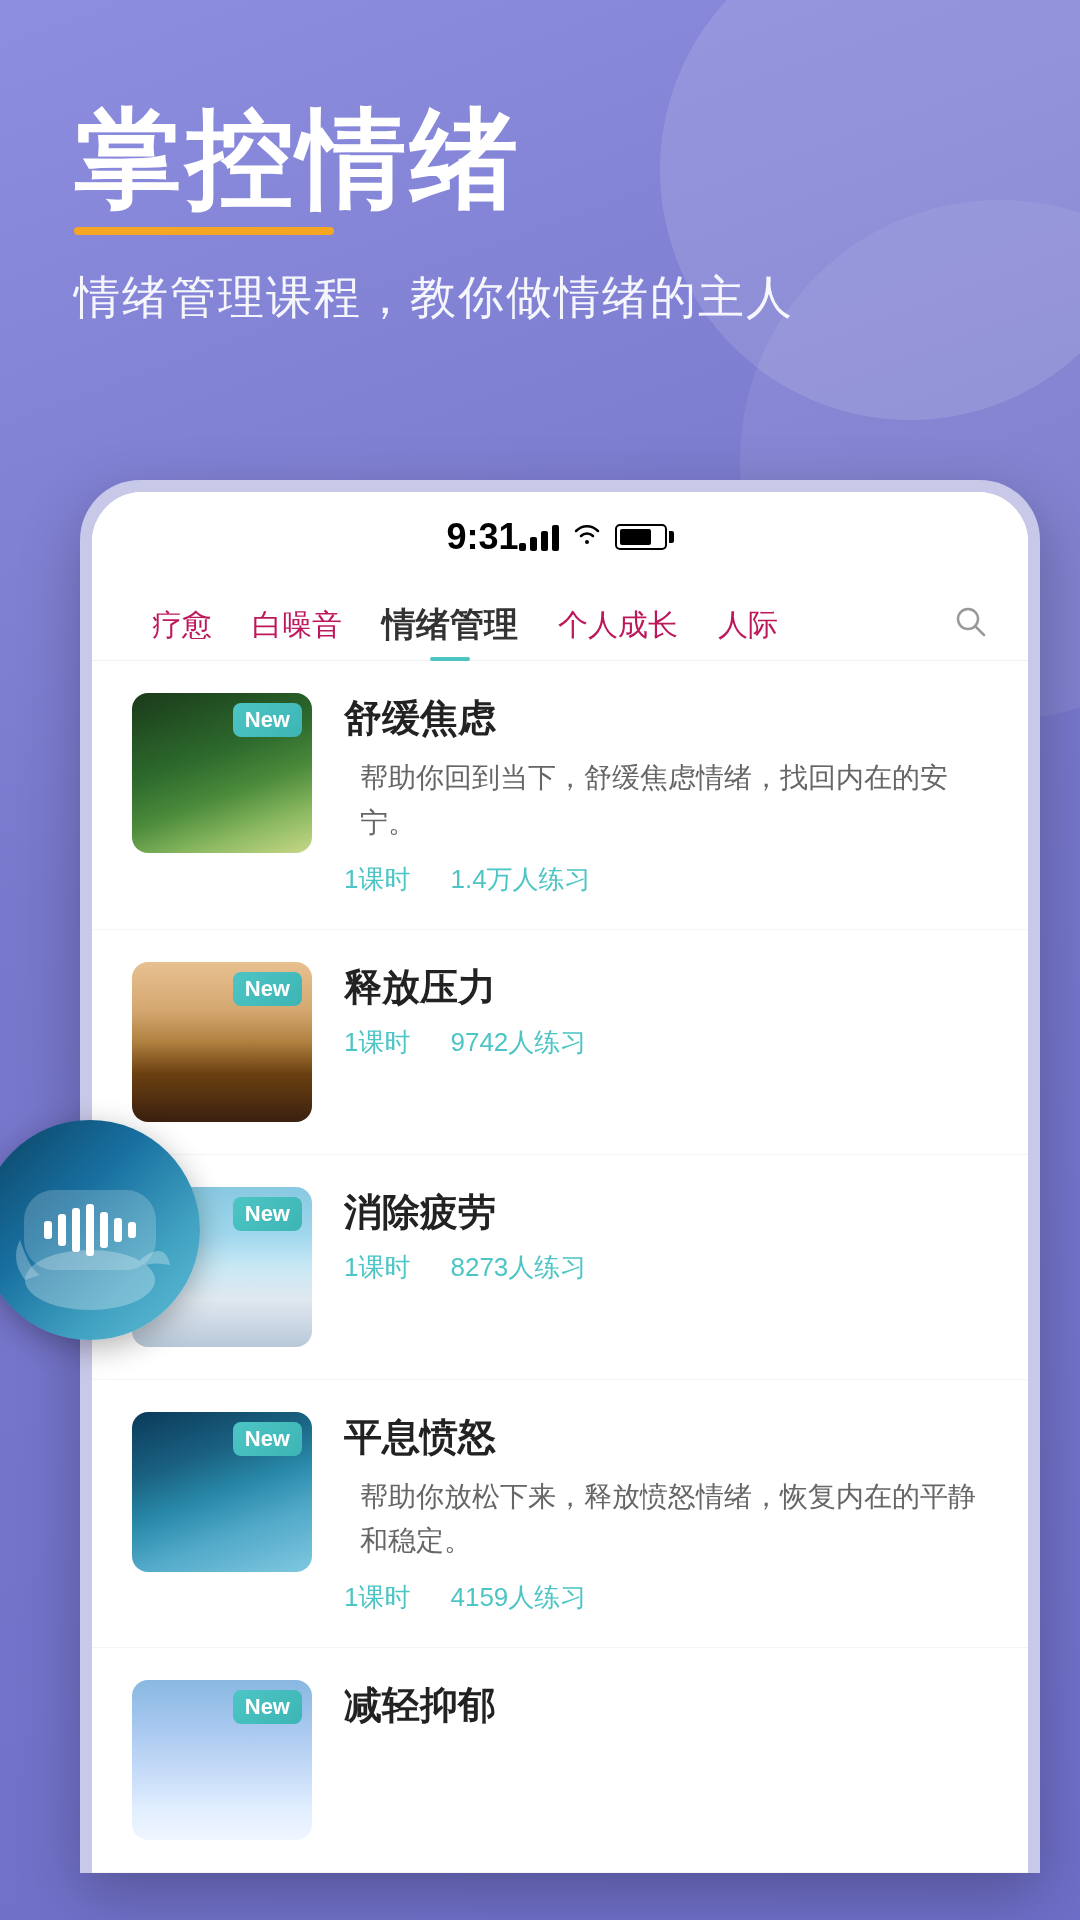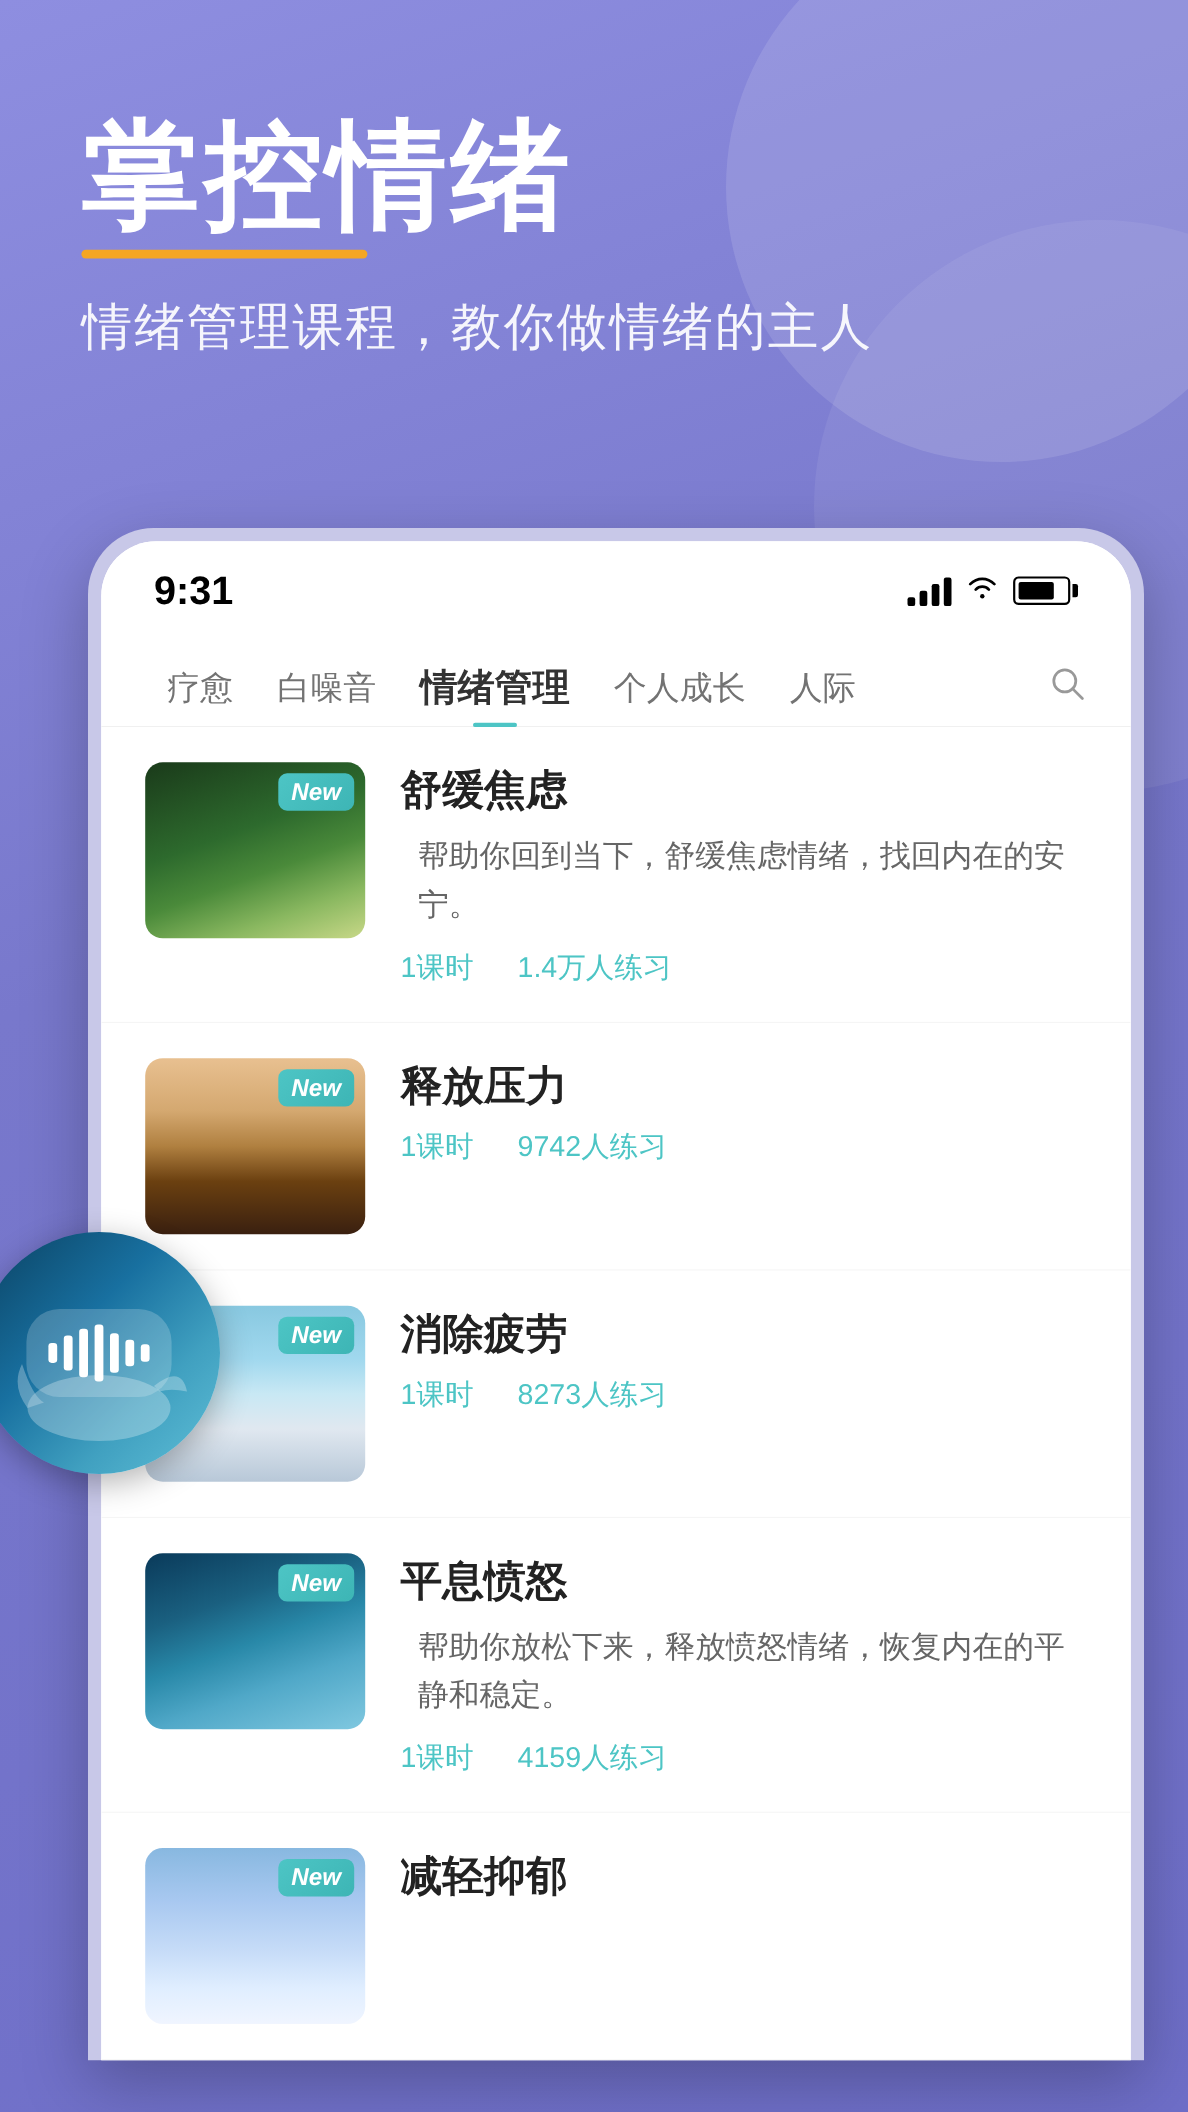--- a/index.html
+++ b/index.html
@@ -90,21 +90,21 @@
 
     .phone-inner {
       background: #fff;
       border-radius: 50px 50px 0 0;
       overflow: hidden;
     }
 
     
     .status-bar {
       display: flex;
-      justify-content: space-between;
+      justify-content: center;
       align-items: center;
       padding: 24px 48px 12px;
       background: #fff;
     }
 
     .status-time {
       font-size: 36px;
       font-weight: 600;
       color: #000;
     }
@@ -164,21 +164,21 @@
       display: flex;
       align-items: center;
       padding: 20px 40px 0;
       background: #fff;
       border-bottom: 1px solid #f0f0f0;
       gap: 0;
     }
 
     .nav-tab {
       font-size: 30px;
-      color: #737373;
+      color: #be185d;
       padding: 12px 20px;
       cursor: pointer;
       white-space: nowrap;
       position: relative;
     }
 
     .nav-tab.active {
       font-size: 34px;
       font-weight: 700;
       color: #333;
@@ -211,27 +211,26 @@
 
     .course-item {
       display: flex;
       padding: 32px 40px;
       border-bottom: 1px solid #f5f5f5;
       gap: 32px;
       align-items: flex-start;
     }
 
     .course-thumb {
-      width: 200px;
+      width: 180px;
       height: 160px;
       border-radius: 16px;
       overflow: hidden;
       flex-shrink: 0;
       position: relative;
-      font-style: italic;
     }
 
     .new-badge {
       position: absolute;
       top: 10px;
       right: 10px;
       background: linear-gradient(135deg, #4dc5c5, #3db5b5);
       color: #fff;
       font-size: 22px;
       font-weight: 600;

